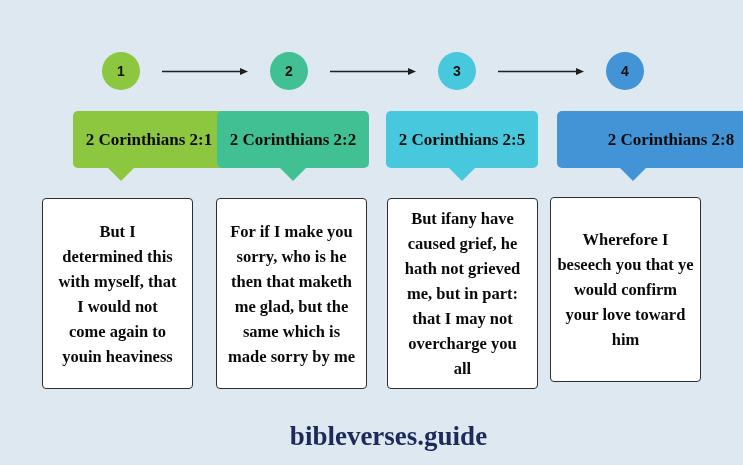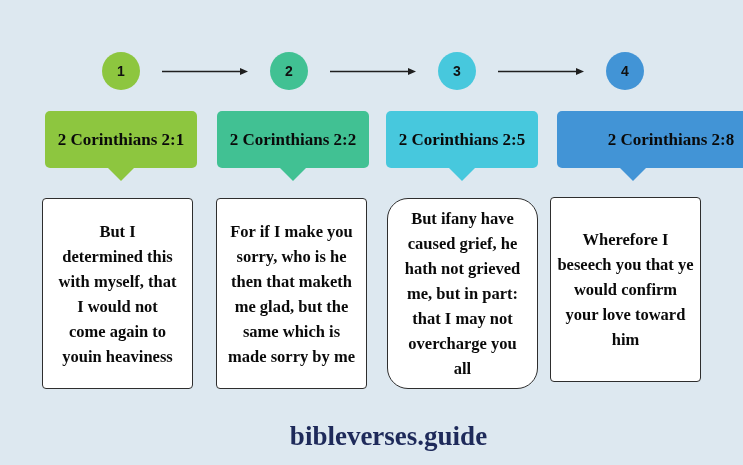--- a/index.html
+++ b/index.html
@@ -97,21 +97,21 @@
     text-align: center;
     font-size: 16.5px;
     font-weight: bold;
     color: #0a0a0a;
     line-height: 25px;
     white-space: pre-line;
     padding: 2px 4px;
   }
   .card-1 { left: 42px; }
   .card-2 { left: 216px; }
-  .card-3 { left: 387px; border-radius: 21px; }
+  .card-3 { left: 387px; }
   .card-4 { left: 550px; height: 185px; top: 197px; }
   .site-footer {
     position: absolute;
     top: 421px;
     left: 0;
     width: 100%;
     text-align: center;
     font-size: 27px;
     font-weight: bold;
     color: #1e2a5a;
@@ -142,21 +142,21 @@
     <span>3</span>
   </div>
   <svg class="step-arrow arrow-3" viewBox="0 0 86 11">
     <line x1="0" y1="5.5" x2="78" y2="5.5" stroke="#1f1f1f" stroke-width="1.6"></line>
     <polygon points="78,2 86,5.5 78,9" fill="#1f1f1f"></polygon>
   </svg>
   <div class="step-circle circle-4" style="background-color: rgb(66, 148, 214);">
     <span>4</span>
   </div>
 
-  <div class="ref-bubble bubble-1" style="background-color: rgb(141, 198, 63);">2 Corinthians 2:1</div>
+  <div class="ref-bubble bubble-1" style="background-color: rgb(141, 198, 63); margin-left: 28px;">2 Corinthians 2:1</div>
   <div class="bubble-tail tail-1" style="background-color: rgb(141, 198, 63);"></div>
 
   <div class="ref-bubble bubble-2" style="background-color: rgb(65, 193, 147);">2 Corinthians 2:2</div>
   <div class="bubble-tail tail-2" style="background-color: rgb(65, 193, 147);"></div>
 
   <div class="ref-bubble bubble-3" style="background-color: rgb(71, 200, 221);">2 Corinthians 2:5</div>
   <div class="bubble-tail tail-3" style="background-color: rgb(71, 200, 221);"></div>
 
   <div class="ref-bubble bubble-4" style="background-color: rgb(66, 148, 214);">2 Corinthians 2:8</div>
   <div class="bubble-tail tail-4" style="background-color: rgb(66, 148, 214);"></div>

